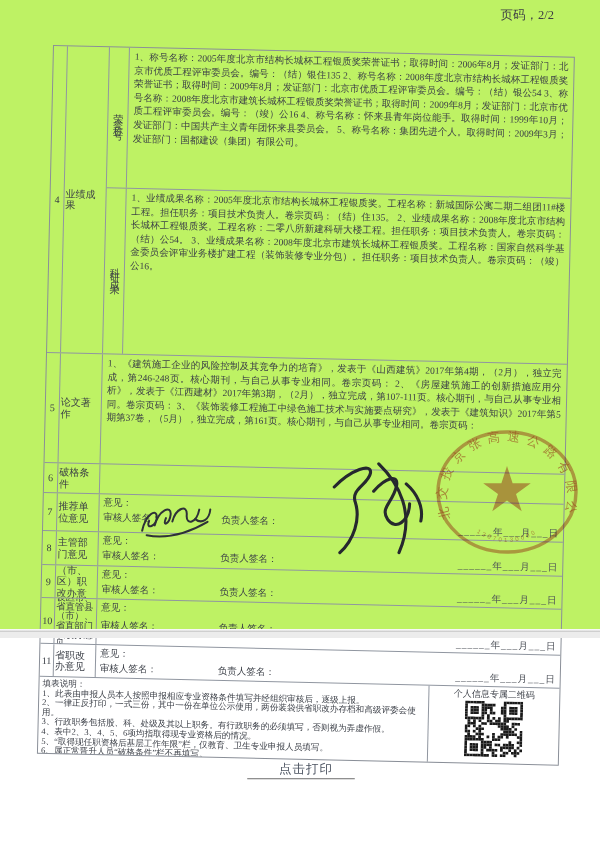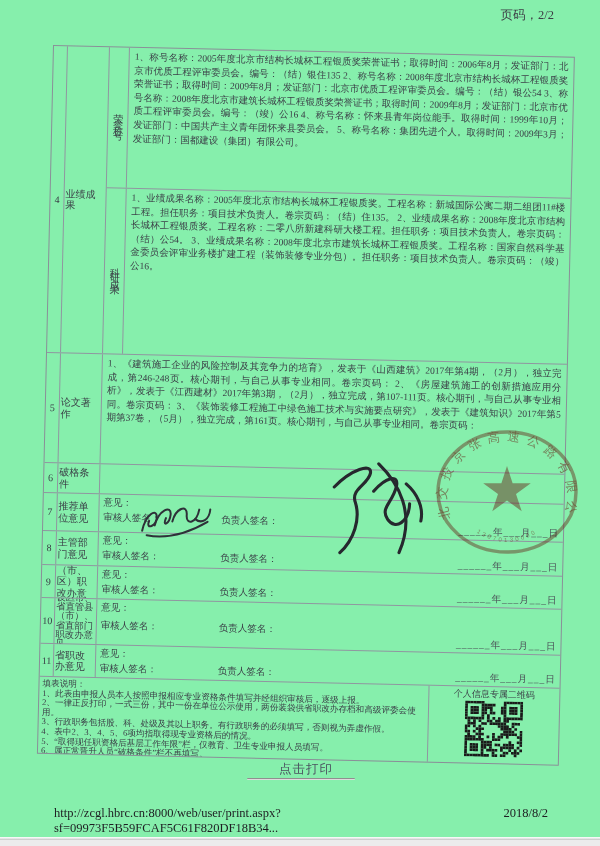--- a/index.html
+++ b/index.html
@@ -1,18 +1,18 @@
 <!DOCTYPE html>
 <html><head>
 <meta charset="utf-8">
 <style>
   * { margin:0; padding:0; box-sizing:border-box; }
   html,body { width:600px; height:846px; background:#ffffff; overflow:hidden;
     font-family:"Liberation Serif", serif; }
-  .stage { position:relative; width:600px; height:846px; background:#86efac; }
+  .stage { position:relative; width:600px; height:638px; background:#bef264; }
 
   .print-header { position:absolute; top:7px; right:46px; font-size:12.5px; color:#3c3c44; }
 
   
   .paper { position:absolute; left:53px; top:45px; width:524px;
            transform:rotate(1.3deg); transform-origin:0 0; }
   .tbl { width:522px; border:1px solid #8a8f98; color:#3a3e46; }
   .trow { display:flex; border-bottom:1px solid #9096a0; }
   .trow:last-child { border-bottom:none; }
   .cell { overflow:hidden; }
@@ -452,20 +452,16 @@
       <path d="M16,26 C34,10 56,4 53,15 C50,26 32,29 36,43 C40,60 32,80 17,92"></path>
       <path d="M55,33 C68,20 82,17 78,30 C73,46 60,50 67,62 C74,74 88,66 90,48"></path>
       <path d="M62,6 C80,26 96,58 76,96"></path>
       <path d="M88,28 C98,38 104,52 100,66"></path>
     </g>
   </svg>
 
   <div class="print-link">点击打印</div>
   <div class="print-line"></div>
 
-  <div class="print-footer">
-    <span>http://zcgl.hbrc.cn:8000/web/user/print.aspx?sf=09973F5B59FCAF5C61F820DF18B34...</span>
-    <span>2018/8/2</span>
-  </div>
 
   <div class="bottom-shadow"></div>
   <div class="bottom-strip"></div>
 </div>
 
 </body></html>

